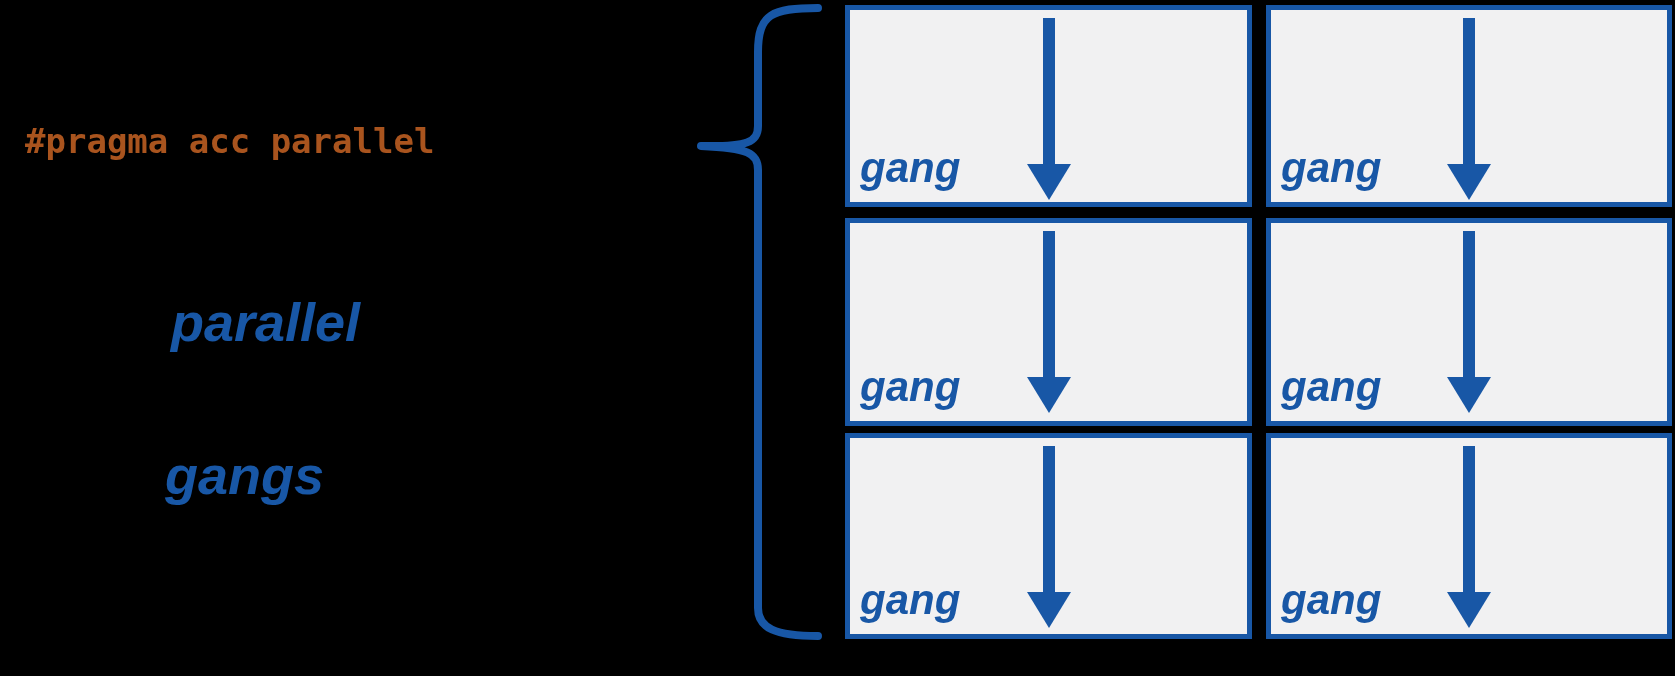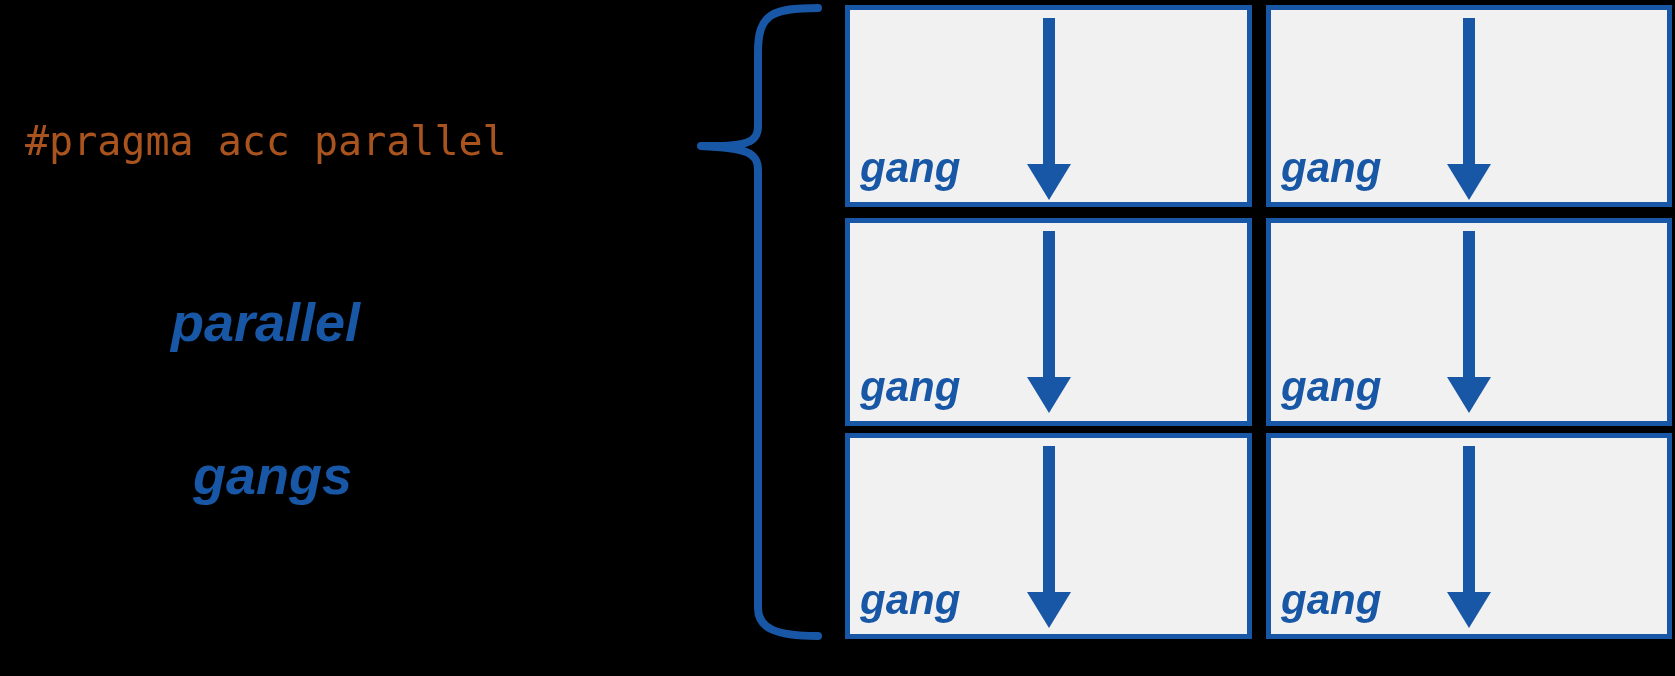--- a/index.html
+++ b/index.html
@@ -15,37 +15,37 @@
     height: 676px;
     background: var(--bg);
     overflow: hidden;
     font-family: "Liberation Sans", sans-serif;
   }
   .pragma-text {
     position: absolute;
     left: 25px;
     top: 121px;
     font-family: "DejaVu Sans Mono", monospace;
-    font-weight: normal;
-    font-size: 40px;
+    font-weight: bold;
+    font-size: 34px;
     line-height: 40px;
     color: var(--orange);
     white-space: pre;
   }
   .side-label {
     position: absolute;
     color: var(--blue);
     font-style: italic;
     font-weight: bold;
     font-size: 54px;
     line-height: 54px;
     white-space: pre;
   }
   .side-label.parallel { left: 171px; top: 295px; }
-  .side-label.gangs    { left: 165px; top: 448px; margin-left: 28px; }
+  .side-label.gangs    { left: 165px; top: 448px; }
   .brace-svg {
     position: absolute;
     left: 690px;
     top: 0px;
     width: 135px;
     height: 650px;
   }
   .gang-box {
     position: absolute;
     box-sizing: border-box;

